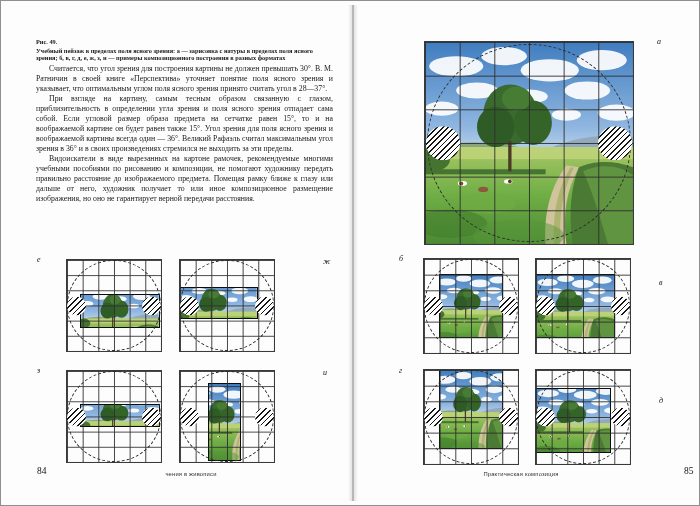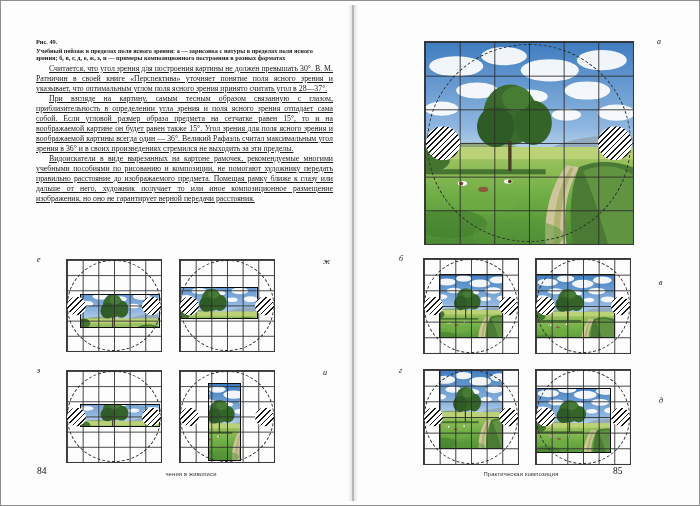--- a/index.html
+++ b/index.html
@@ -16,21 +16,21 @@
   .caption{
     position:absolute;left:35px;top:37px;width:297px;
     font-weight:bold;font-size:6.3px;line-height:7.6px;
   }
   .caption .fig-num{margin-bottom:1px;}
   .bodytext{
     position:absolute;left:35px;top:63px;width:297px;
   }
   .bodytext p{
     margin:0;text-indent:13px;text-align:justify;
-    font-size:7.8px;line-height:10px;text-decoration:underline;
+    font-size:7.8px;line-height:10px;
   }
   
   .diagram{position:absolute;}
   .photo{
     position:absolute;z-index:1;border:1.4px solid #0c0c0c;box-sizing:border-box;
     background:#fff;
   }
   .photo svg{display:block;width:100%;height:100%;}
   .gridlines{
     position:absolute;inset:0;z-index:2;pointer-events:none;box-sizing:border-box;
@@ -249,14 +249,14 @@
           <use href="#scene"></use>
         </svg>
     </div>
     <div class="gridlines"></div>
     <div class="dashcircle"></div>
     <div class="hatch sm hl"></div>
     <div class="hatch sm hr"></div>
   </div>
 
   <div class="footer" style="left:440px">Практическая композиция</div>
-  <span class="pagenum" style="left:612px">85</span>
+  <span class="pagenum" style="left:683px">85</span>
 </div>
 
 </body></html>

